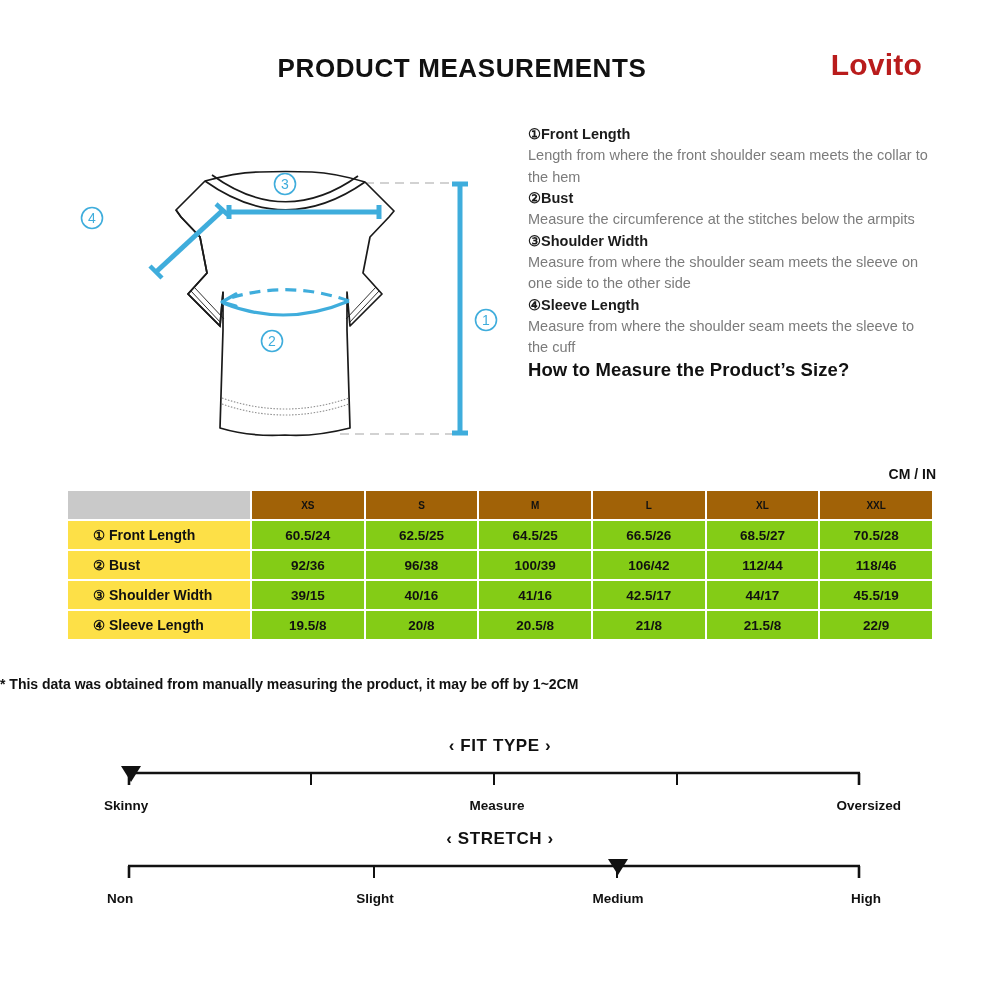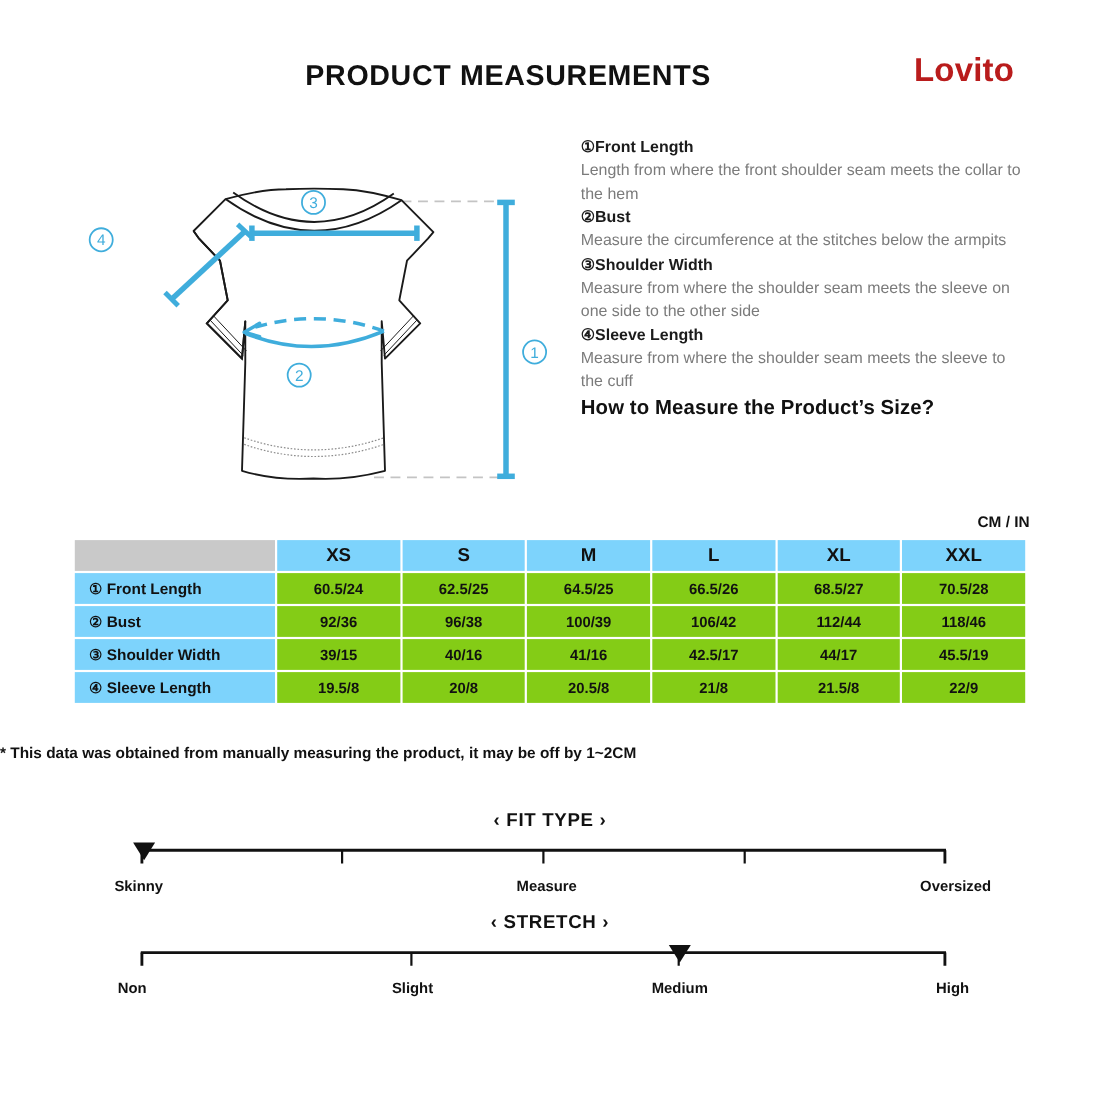--- a/index.html
+++ b/index.html
@@ -94,27 +94,27 @@
     vertical-align: middle;
     font-weight: bold;
     color: #111;
     padding: 0;
   }
   #size-table col.label-col { width: 182px; }
   #size-table thead th.corner {
     background: #c9c9c9;
   }
   #size-table thead th.size-head {
-    background: #7dd3fc;
-    font-size: 17px;
+    background: #a16207;
+    font-size: 10px;
   }
   #size-table tbody th.row-label {
-    background: #7dd3fc;
+    background: #fde047;
     text-align: left;
-    padding-left: 13px;
+    padding-left: 25px;
     font-size: 14px;
     font-weight: bold;
   }
   #size-table tbody td.value {
     background: #84cc16;
     font-size: 13.5px;
   }
   .circ-num { font-size: 13.5px; }
 
   

